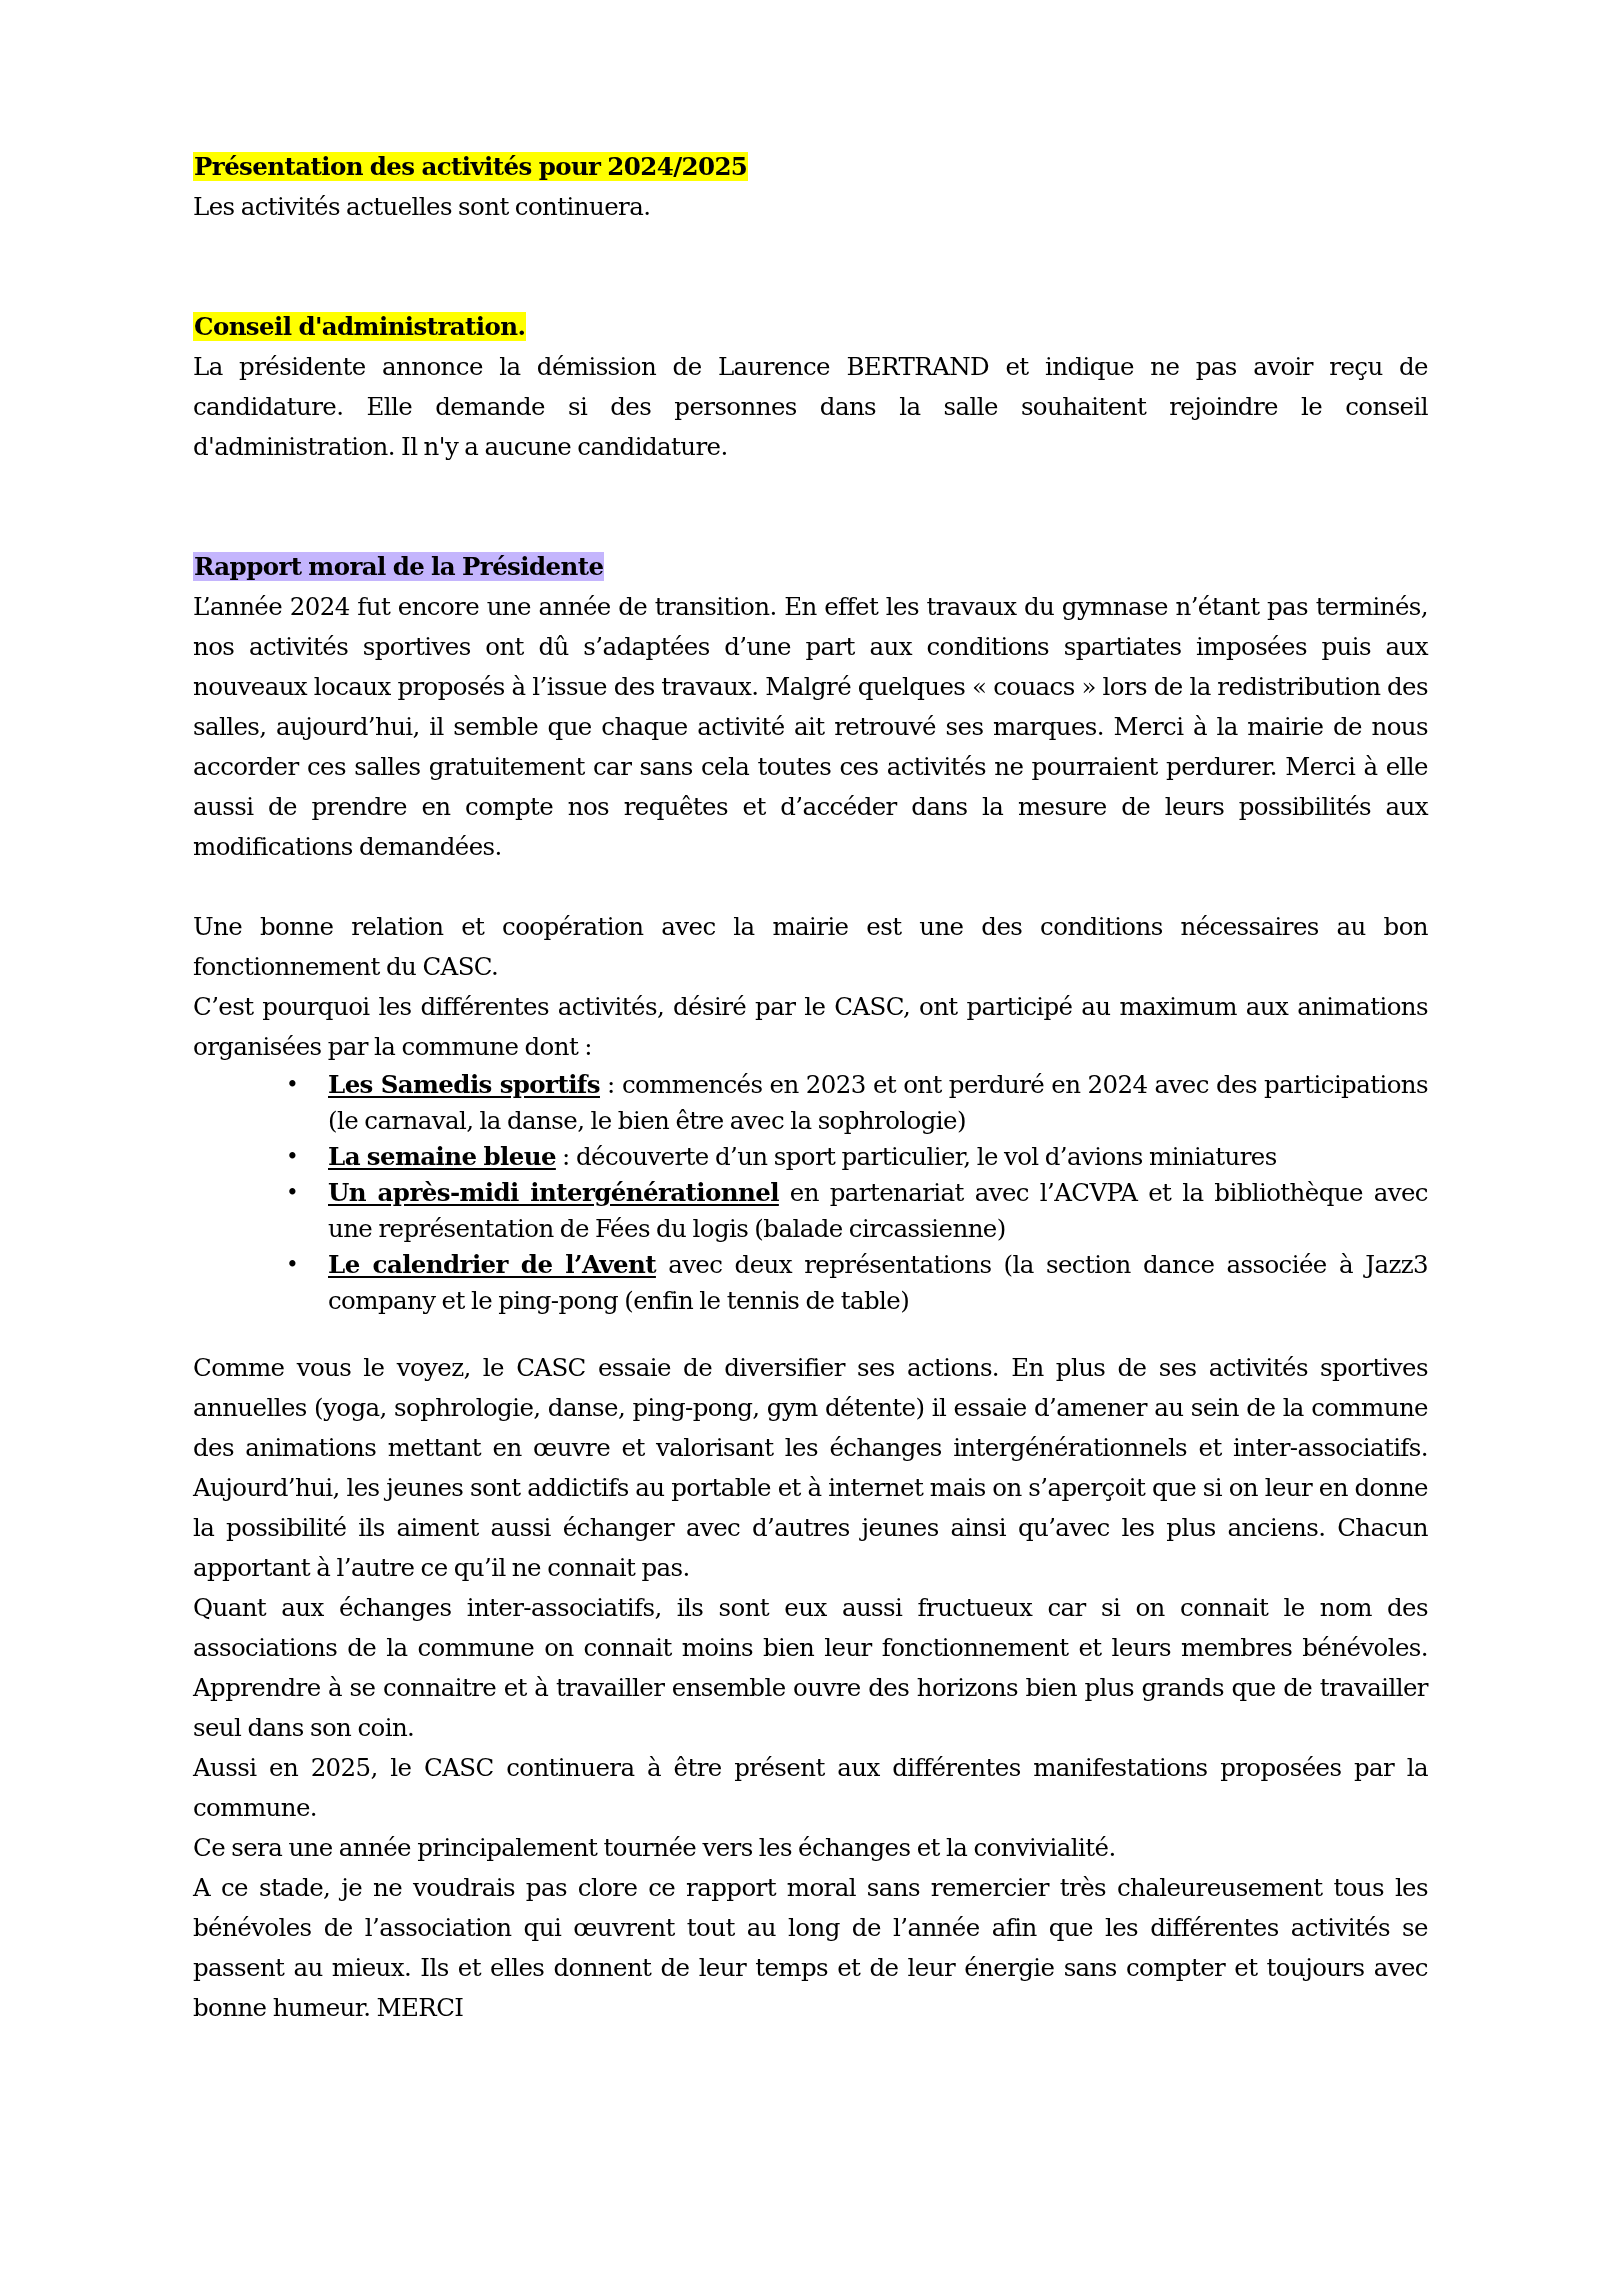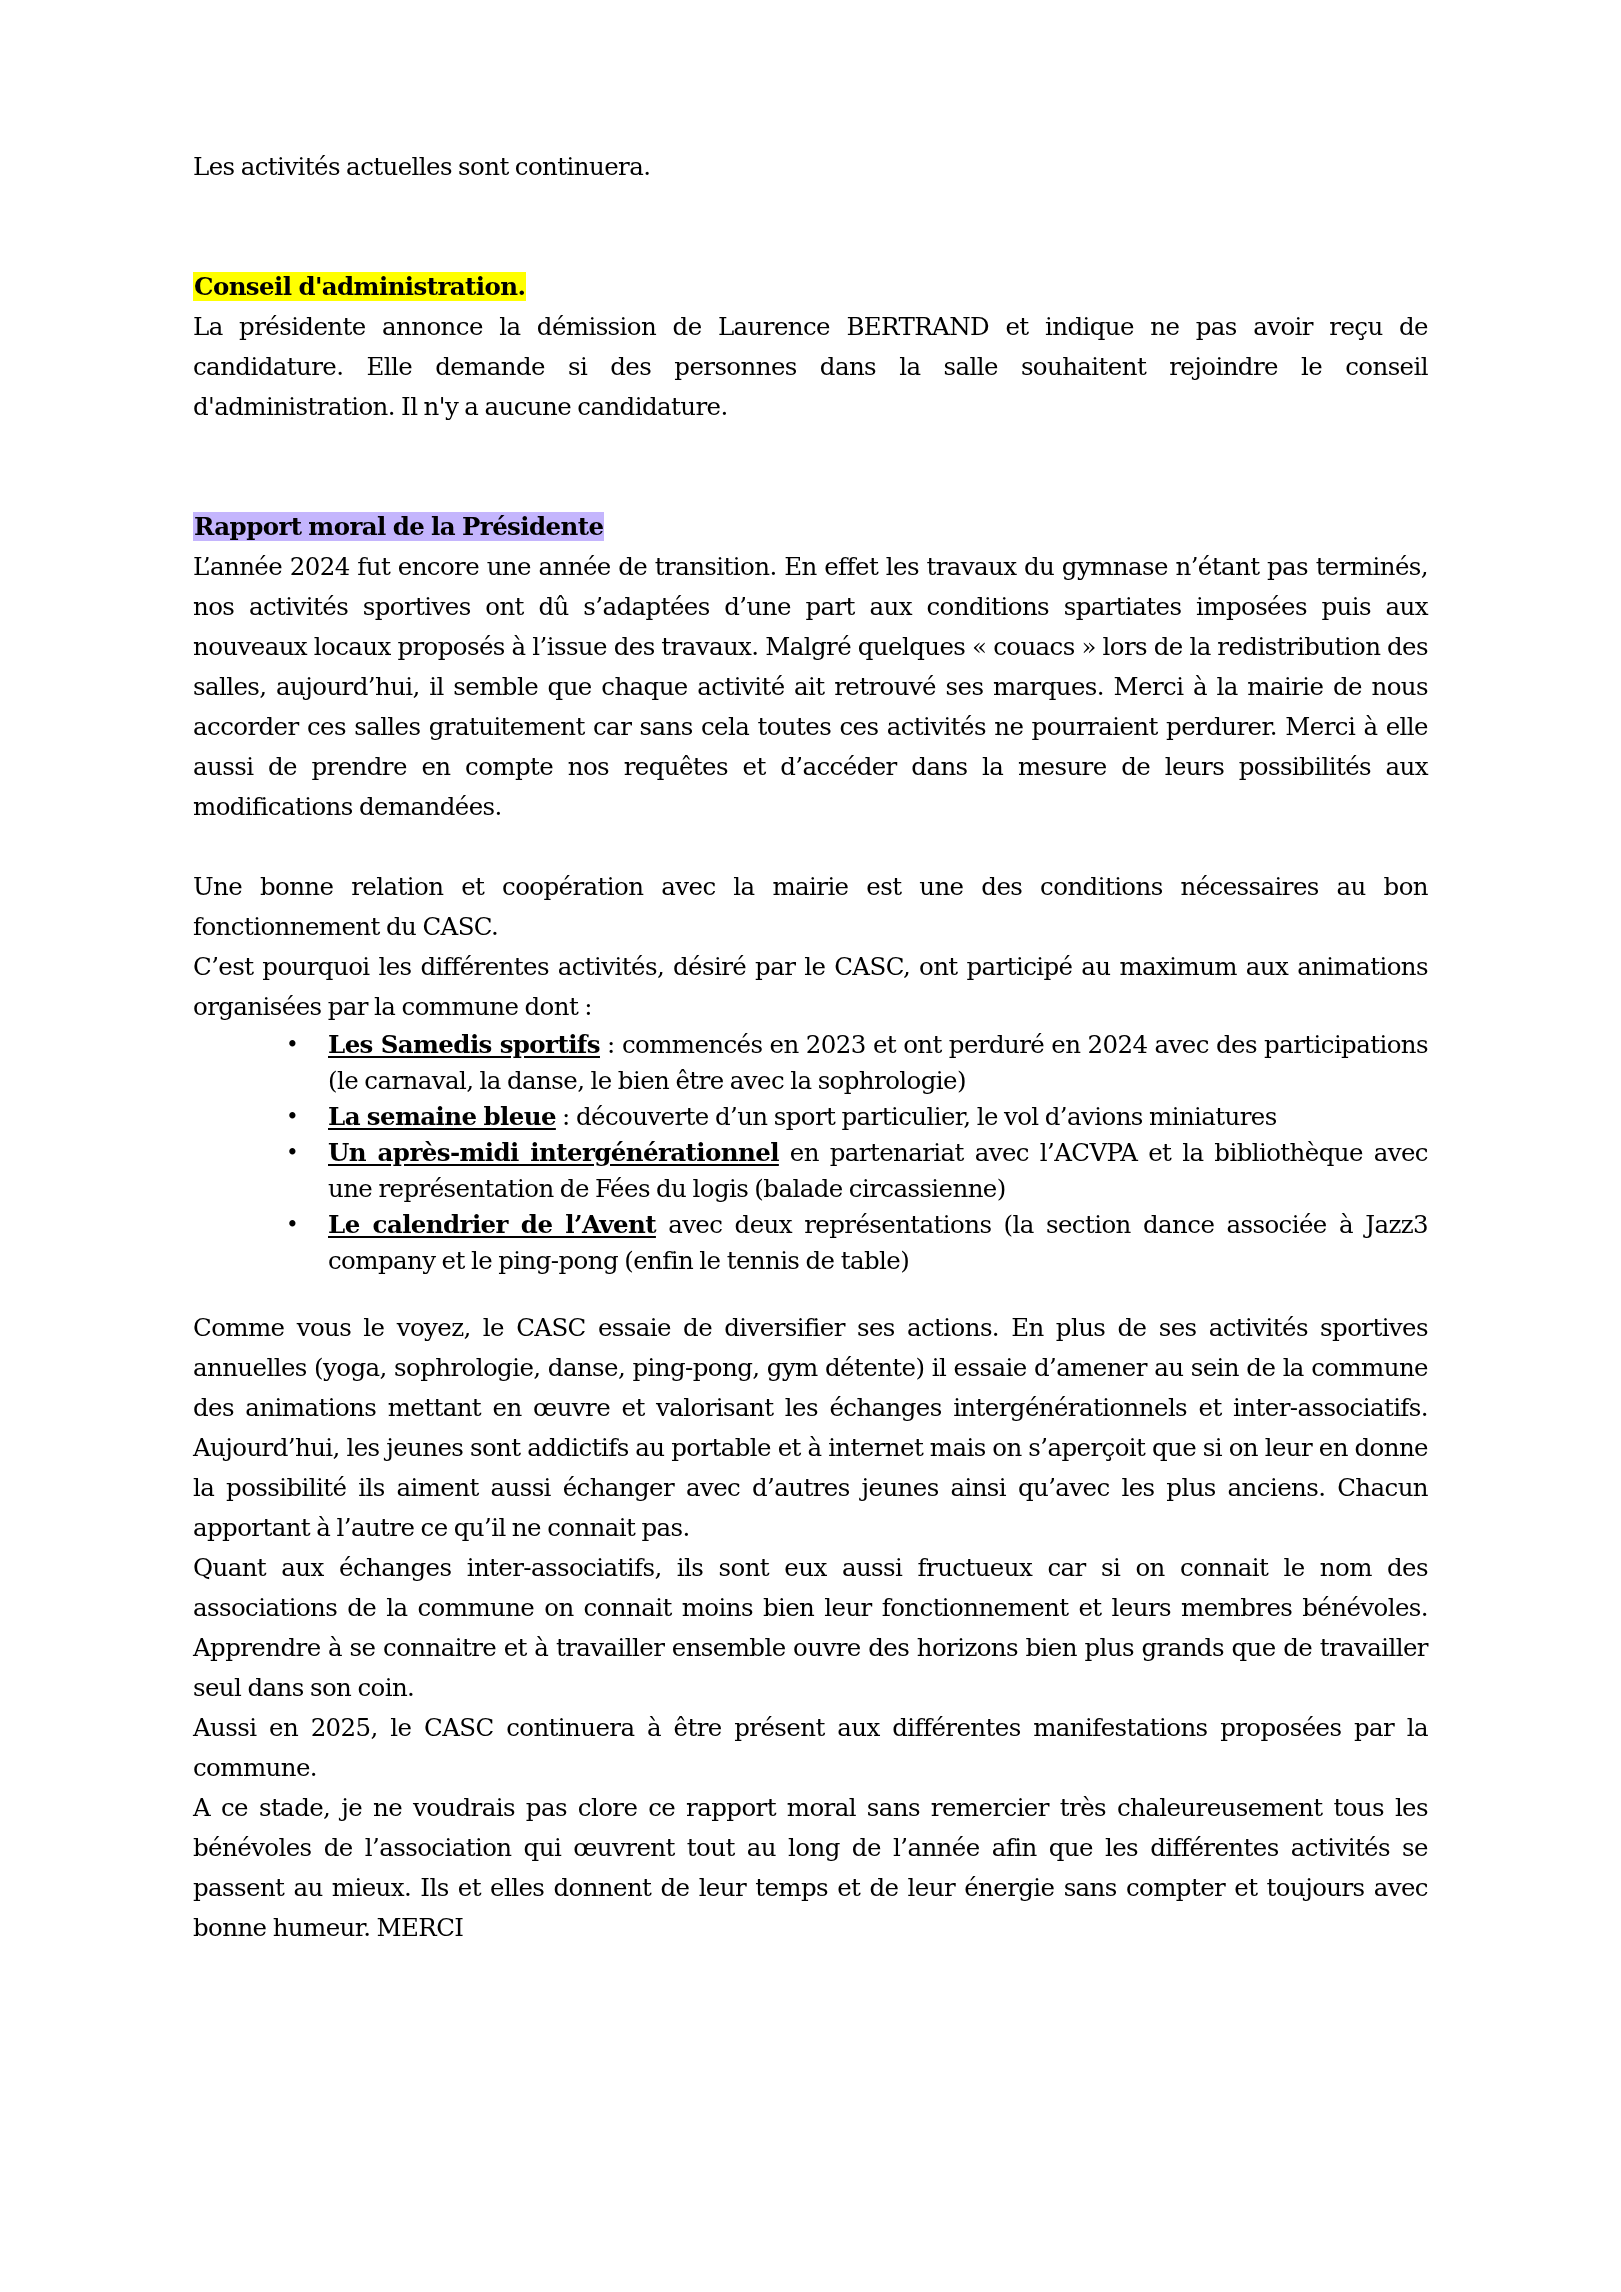--- a/index.html
+++ b/index.html
@@ -55,20 +55,21 @@
       text-decoration: underline;
       text-underline-offset: 2.9px;
     }
   </style>
 </head>
 <body>
 
 <div class="page">
 
   <section>
+    <p><span class="heading" style="background: rgb(255, 255, 0);">Présentation des activités pour 2024/2025</span></p>
     <p>Les activités actuelles sont continuera.</p>
   </section>
 
   <div class="gap2"></div>
 
   <section>
     <p><span class="heading" style="background: rgb(255, 255, 0);">Conseil d'administration.</span></p>
     <p class="justify">La présidente annonce la démission de Laurence BERTRAND et indique ne pas avoir reçu de candidature. Elle demande si des personnes dans la salle souhaitent rejoindre le conseil d'administration.  Il n'y a aucune candidature.</p>
   </section>
 
@@ -96,20 +97,21 @@
       <li>
         <span class="bullet">•</span><span class="u-label">Le calendrier de l’Avent</span><span> avec deux représentations (la section dance associée à Jazz3 company et le ping-pong (enfin le tennis de table)</span>
       </li>
     </ul>
 
     <div class="gap-s"></div>
 
     <p class="justify">Comme vous le voyez, le CASC essaie de diversifier ses actions. En plus de ses activités sportives annuelles (yoga, sophrologie, danse, ping-pong, gym détente) il essaie d’amener au sein de la commune des animations mettant en œuvre et valorisant les échanges intergénérationnels et inter-associatifs. Aujourd’hui, les jeunes sont addictifs au portable et à internet mais on s’aperçoit que si on leur en donne la possibilité ils aiment aussi échanger avec d’autres jeunes ainsi qu’avec les plus anciens. Chacun apportant à l’autre ce qu’il ne connait pas.</p>
     <p class="justify">Quant aux échanges inter-associatifs, ils sont eux aussi fructueux car si on connait le nom des associations de la commune on connait moins bien leur fonctionnement et leurs membres bénévoles. Apprendre à se connaitre et à travailler ensemble ouvre des horizons bien plus grands que de travailler seul dans son coin.</p>
     <p class="justify"><span class="bold">Aussi en 2025,</span><span> le CASC continuera à être présent aux différentes manifestations proposées par la commune.</span></p>
+    <p class="justify">Ce sera une année principalement tournée vers les échanges et la convivialité.</p>
     <p class="justify">A ce stade, je ne voudrais pas clore ce rapport moral sans remercier très chaleureusement tous les bénévoles de l’association qui œuvrent tout au long de l’année afin que les différentes activités se passent au mieux. Ils et elles donnent de leur temps et de leur énergie sans compter et toujours avec bonne humeur. MERCI</p>
 
     <div class="gap1"></div>
 
   </section>
 
 </div>
 
 
 </body></html>

